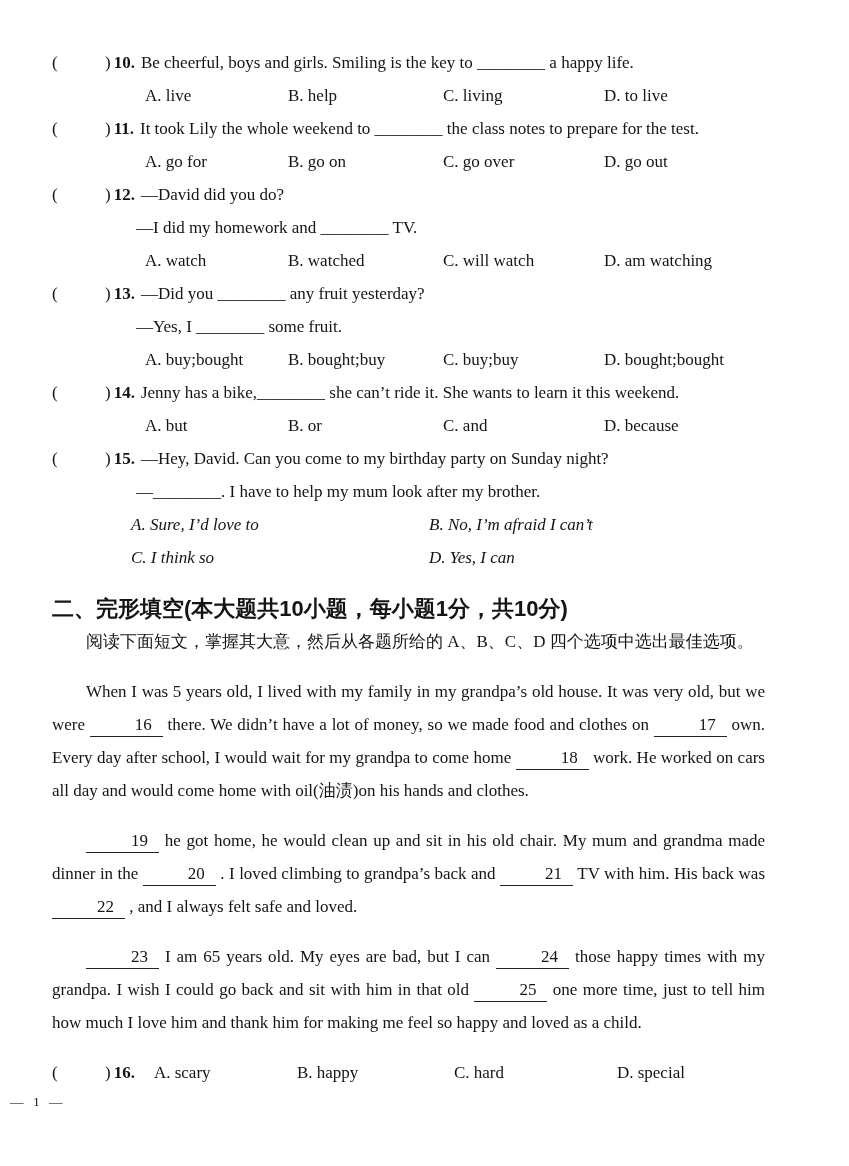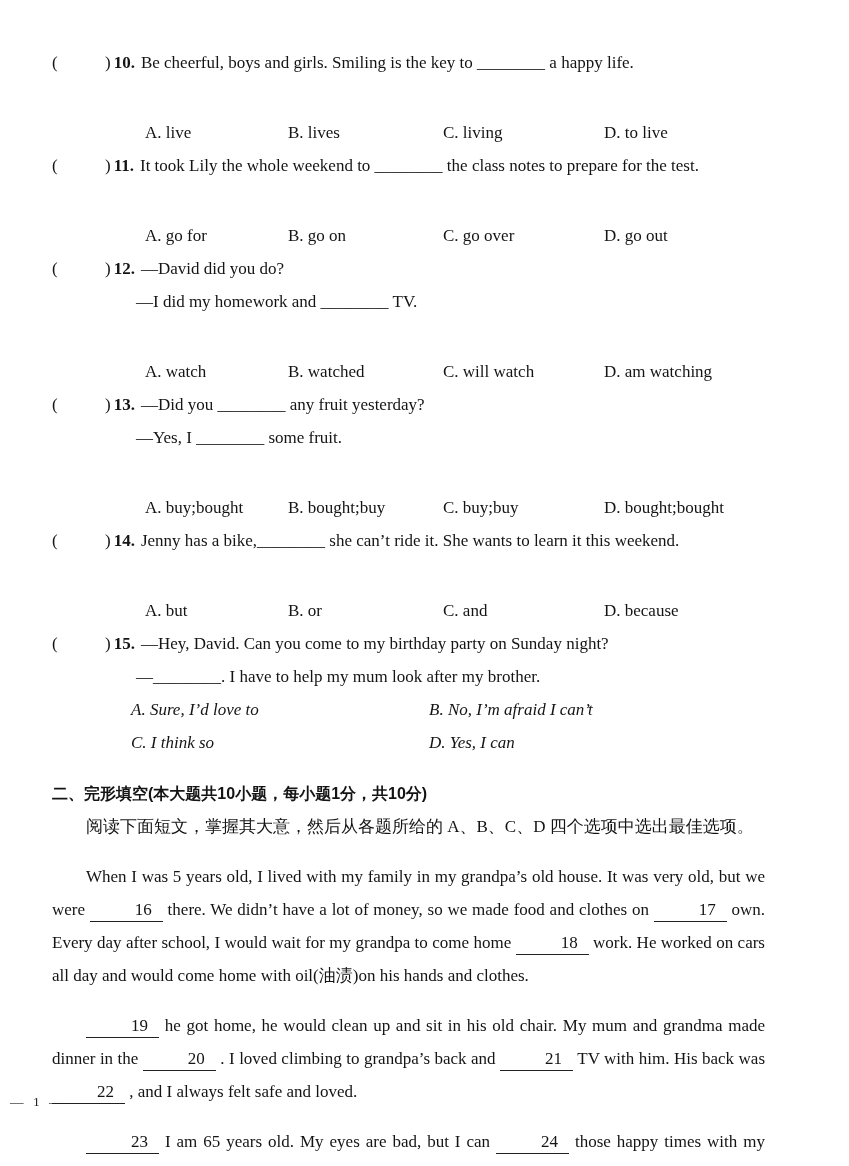--- a/index.html
+++ b/index.html
@@ -18,33 +18,32 @@
   .line.first { display: flex; align-items: baseline; }
   .po { display: inline-block; width: 53px; flex: 0 0 53px; }
   .pc { display: inline-block; }
   .qnum { font-weight: bold; margin: 0 6px 0 3px; white-space: nowrap; }
   .qtext { flex: 1; }
   .cont { margin-left: 84px; }
   .opts4 {
     display: grid;
     grid-template-columns: 143px 155px 161px 1fr;
     margin-left: 93px;
-    margin-top: 37px;
   }
   .opts2 {
     display: grid;
     grid-template-columns: 298px 1fr;
     margin-left: 79px;
     font-style: italic;
   }
   .sec-heading {
     margin-top: 18px;
     font-weight: bold;
     font-family: "Liberation Sans", "DejaVu Sans", sans-serif;
-    font-size: 16px;
+    font-size: 22px;
   }
   .intro { text-indent: 2em; }
   .para { text-indent: 2em; text-align: justify; }
   .blank-num {
     display: inline-block;
     min-width: 26px;
     padding: 0 11px;
     text-align: center;
     border-bottom: 1.4px solid #222;
     line-height: 22px;
@@ -72,21 +71,21 @@
 
   <section class="mcq">
     <div class="line first">
       <span class="po">(</span>
         <span class="pc">)</span>
         <span class="qnum">10.</span>
         <span class="qtext">Be cheerful, boys and girls. Smiling is the key to ________ a happy life.</span>
     </div>
     <div class="opts4">
       <span>A. live</span>
-      <span>B. lives</span>
+      <span>B. help</span>
       <span>C. living</span>
       <span>D. to live</span>
     </div>
   </section>
 
   <section class="mcq">
     <div class="line first">
       <span class="po">(</span>
         <span class="pc">)</span>
         <span class="qnum">11.</span>

